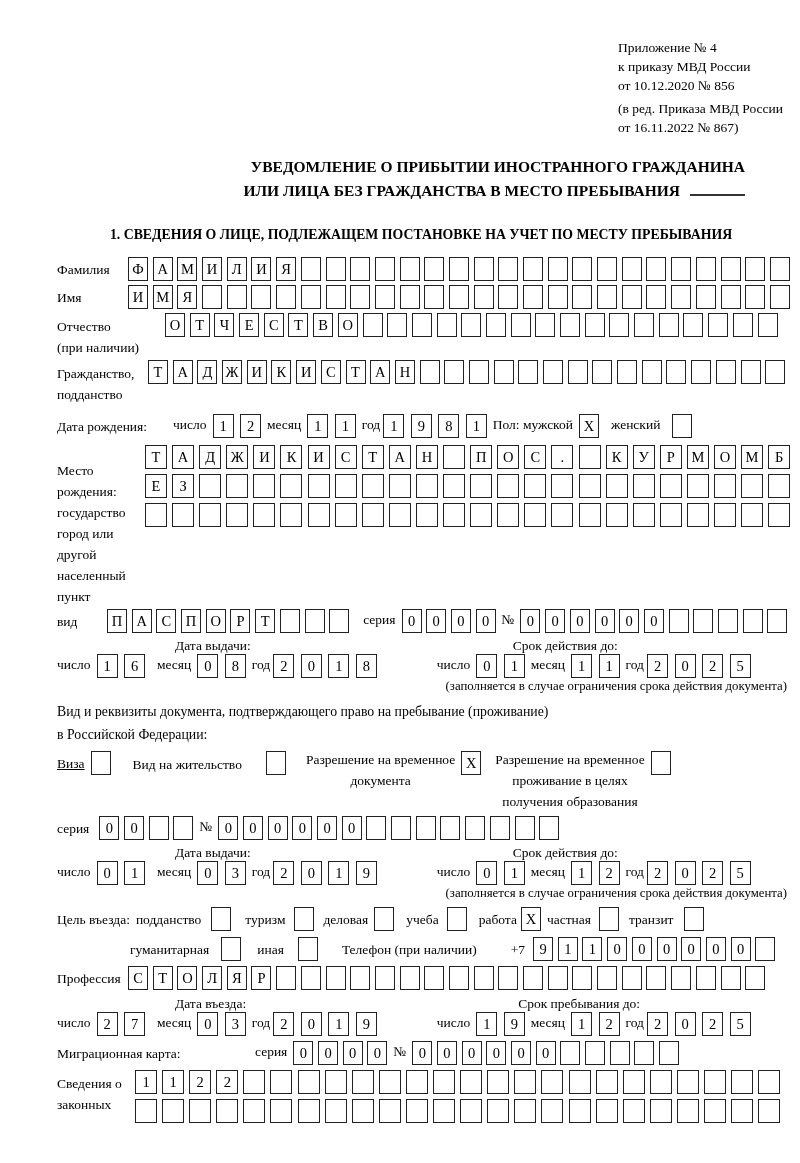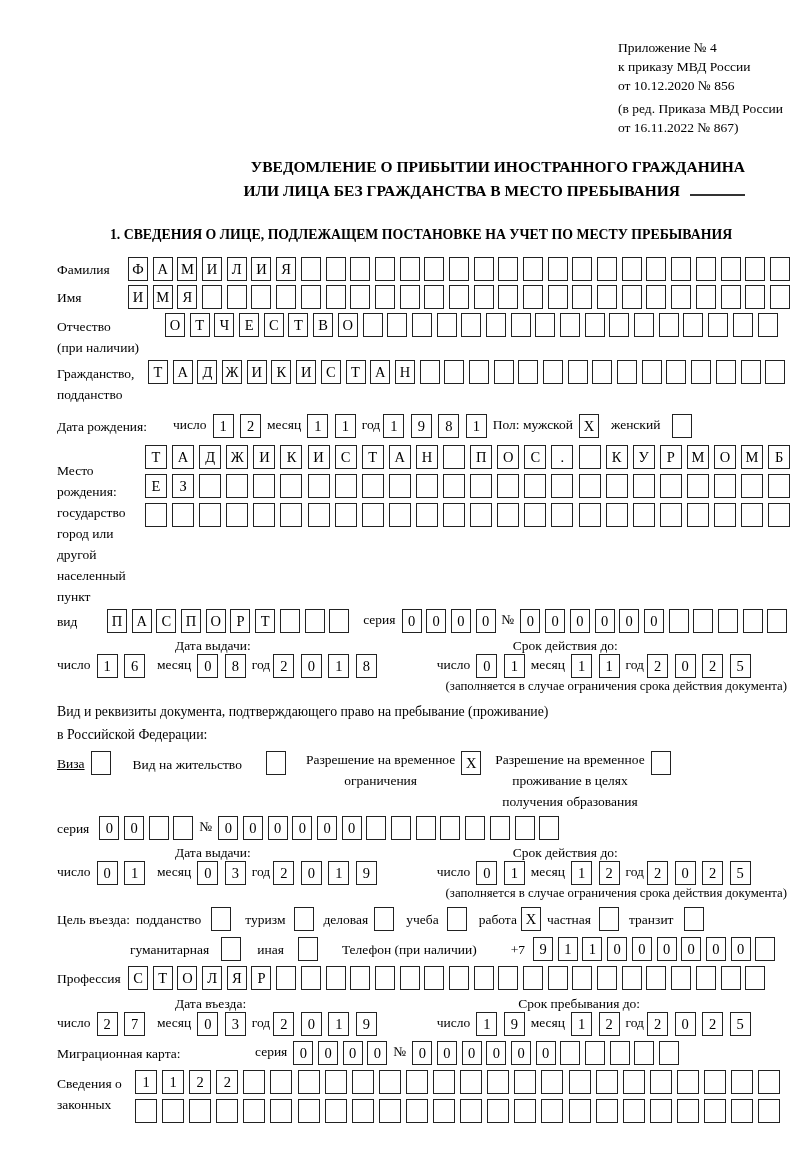--- a/index.html
+++ b/index.html
@@ -402,21 +402,21 @@
     </div>
     <div class="chk" style="margin-left:22px;align-items:flex-end;">
       <div class="lbl" style="padding-top:5px;">Вид на жительство</div>
       <div class="cells" style="padding-top:2px;margin-left:18px;">
           <div class="cell"></div>
         </div>
     </div>
     <div class="chk" style="margin-left:20px;">
       <div class="center-lbl">
         <div>Разрешение на временное</div>
-        <div>ограничения</div>
+        <div>документа</div>
       </div>
       <div class="cells" style="padding-top:2px;">
           <div class="cell">X</div>
         </div>
     </div>
     <div class="chk" style="margin-left:14px;">
       <div class="center-lbl">
         <div>Разрешение на временное</div>
         <div>проживание в целях</div>
         <div>получения образования</div>

